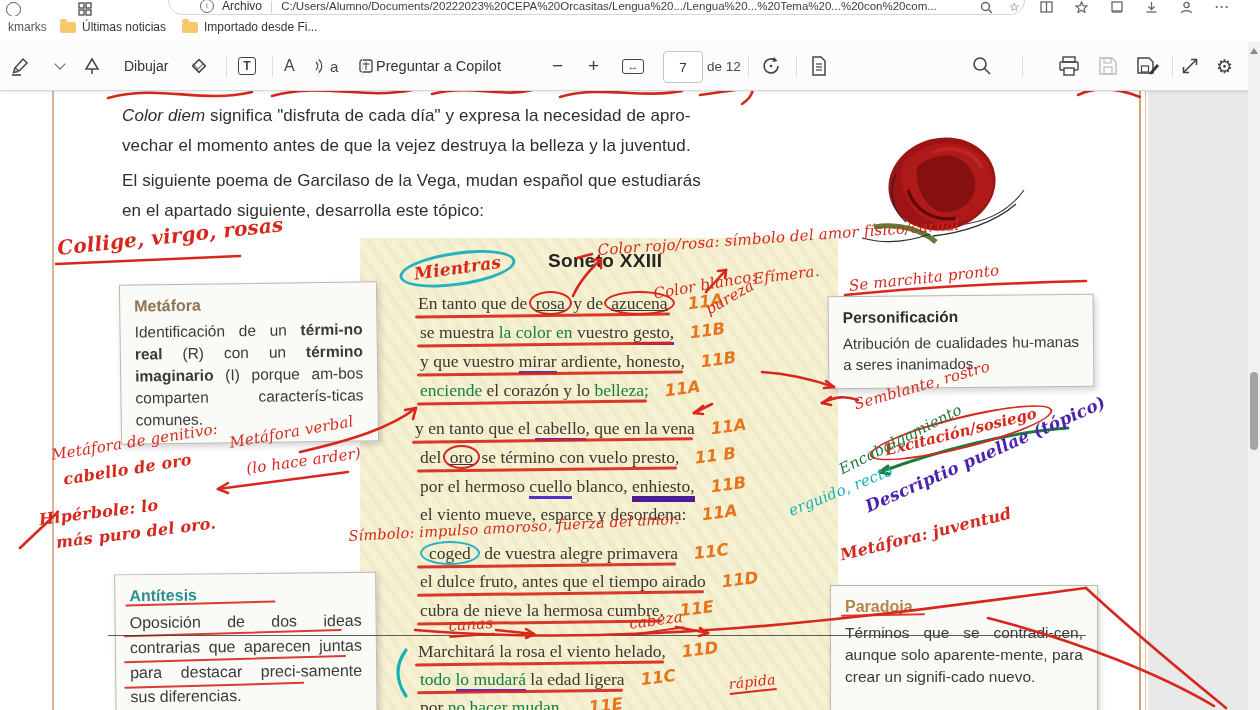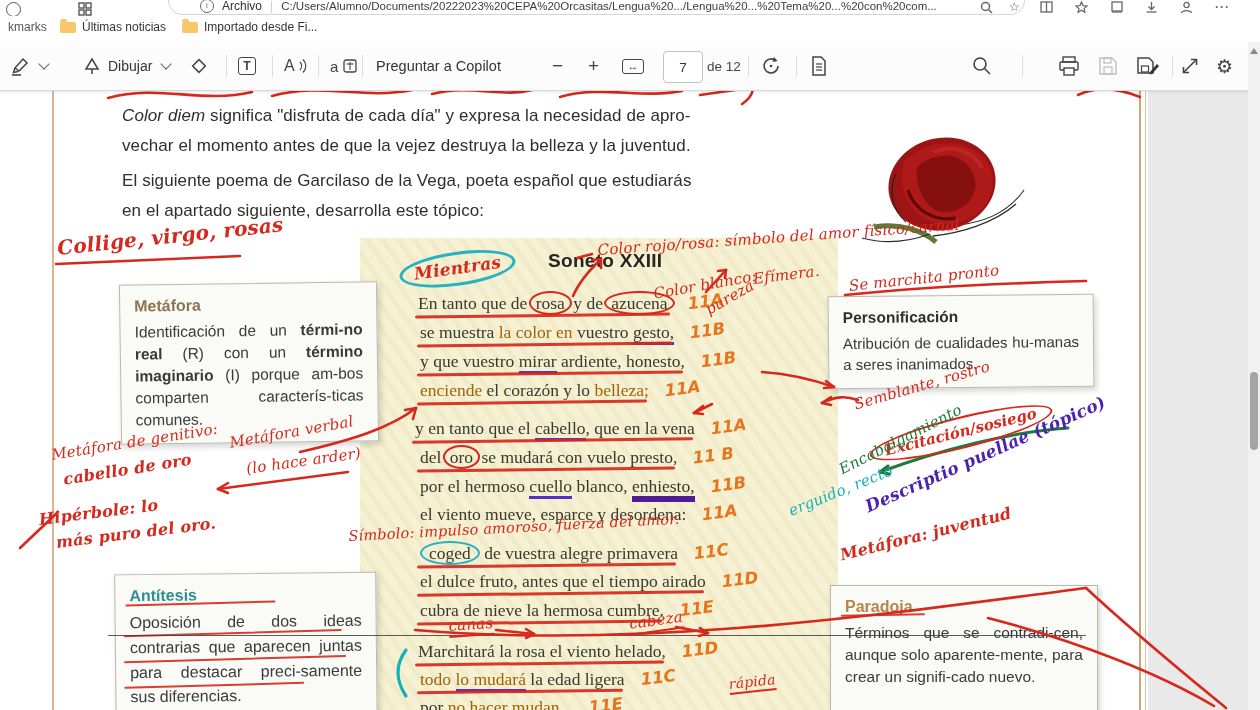--- a/index.html
+++ b/index.html
@@ -15,21 +15,21 @@
   .url-div{color:#ccc;}
   .url-path{color:#3c3c3c;font-size:11.5px;max-width:660px;overflow:hidden;white-space:nowrap;text-overflow:ellipsis;}
   .url-right{position:absolute;left:980px;top:0px;display:flex;gap:16px;color:#555;font-size:12px;align-items:center;}
   .top-right{position:absolute;left:1040px;top:0px;display:flex;gap:22px;color:#666;font-size:12px;align-items:center;}
   .bookmarksbar{position:absolute;left:0;top:16px;width:1260px;height:26px;background:#fff;border-bottom:1px solid #e6e6e6;z-index:30;}
   .bm{position:absolute;top:4px;display:flex;align-items:center;gap:6px;font-size:12px;color:#333;}
   .folder{display:inline-block;position:relative;width:16px;height:11px;background:#f6c86a;border-radius:2px;}
   .folder:before{content:"";position:absolute;left:0;top:-3px;width:7px;height:3px;background:#f6c86a;border-radius:2px 2px 0 0;}
   
   .toolbar{position:absolute;left:0;top:42px;width:1260px;height:48px;background:#fcfcfc;border-bottom:1px solid #d8d8d8;box-shadow:0 1px 3px rgba(0,0,0,.10);z-index:30;}
-  .tb{position:absolute;top:0;height:48px;display:flex;align-items:center;gap:6px;color:#3a3a3a;}
+  .tb{position:absolute;top:0;height:48px;display:flex;align-items:center;gap:22px;color:#3a3a3a;}
   .tb-label{font-size:14px;color:#333;}
   .chev{display:inline-block;width:7px;height:7px;border-right:1.6px solid #666;border-bottom:1.6px solid #666;transform:rotate(45deg);margin-left:4px;margin-top:-4px;}
   .tdiv{position:absolute;top:13px;width:1px;height:22px;background:#ddd;}
   .tt{border:1.6px solid #444;border-radius:3px;font-size:12px;font-weight:bold;width:16px;height:16px;display:flex;align-items:center;justify-content:center;color:#444;}
   .fitw{border:1.6px solid #444;border-radius:3px;font-size:11px;width:20px;height:13px;display:flex;align-items:center;justify-content:center;color:#444;}
   .page-input{position:absolute;left:663px;top:9px;width:34px;height:28px;border:1px solid #c4c4c4;border-radius:4px;text-align:center;font-size:13.5px;color:#333;background:#fff;}
   .zoomtxt{font-size:19px;color:#444;}
   
   .docarea{position:absolute;left:0;top:90px;width:1260px;height:620px;background:#fff;overflow:hidden;}
   .page{position:absolute;left:0;top:-90px;width:1148px;height:800px;background:#fff;}
@@ -46,24 +46,24 @@
     background-image:repeating-linear-gradient(55deg,rgba(190,180,110,.10) 0 5px,rgba(255,255,255,0) 5px 13px);}
   .intro{position:absolute;font-size:17px;color:#2e2e2c;line-height:30px;letter-spacing:.1px;}
   .defbox{position:absolute;background:#fafaf6;border:1px solid #b9b9b0;box-shadow:2px 3px 6px rgba(0,0,0,.18);padding:12px 14px;}
   .defbox .ttl{font-weight:bold;font-size:16px;margin-bottom:6px;}
   .defbox .bd{font-size:15.5px;color:#3a3a3a;line-height:1.42;text-align:justify;}
   .sep-line{position:absolute;left:108px;top:635px;width:978px;height:1px;background:#3f3f3f;opacity:.85;z-index:6;}
   .ptitle{position:absolute;left:548px;top:250px;font-weight:bold;font-size:19px;color:#262622;letter-spacing:.3px;z-index:3;}
   .pline{position:absolute;font-family:"Liberation Serif",serif;font-size:17.5px;color:#3b392f;white-space:nowrap;z-index:3;}
   .lt{position:relative;display:inline-block;}
   .ur .lt:after{content:"";position:absolute;left:-3px;right:2px;bottom:-3px;height:2.6px;background:#d6281c;border-radius:2px;transform:skewY(-.7deg);opacity:.92;}
-  .olive{color:#a16207;}
+  .olive{color:#15803d;}
   .pu{border-bottom:3.5px solid #5330c8;padding-bottom:0px;}
   .cyu{border-bottom:6px solid #4c1d95;margin-top:11px;}
-  .rc{border:2.5px solid #d6281c;border-radius:50%;padding:0 5px;margin:4px -3px;}
+  .rc{border:2.5px solid #d6281c;border-radius:50%;padding:0 5px;margin:4px -3px;text-decoration:underline;}
   .cc{border:2.5px solid #27b2c2;border-radius:50%;padding:0 7px;text-align:center;}
   .rhyme{display:inline-block;margin-left:16px;font-family:"DejaVu Sans",sans-serif;font-weight:bold;font-style:italic;font-size:16.5px;color:#e6761e;transform:rotate(-7deg) translateY(-2px);}
   .hw{position:absolute;font-family:"DejaVu Serif",serif;font-style:italic;color:#d6281c;white-space:nowrap;transform-origin:left top;z-index:7;letter-spacing:.2px;}
   .hw.b{font-weight:bold;}
   .hw.ul{border-bottom:2.2px solid #d6281c;padding-bottom:1px;}
   .oval-teal{border:3px solid #27b2c2;border-radius:50%;padding:3px 12px 5px 12px;}
   .oval-red{position:absolute;border:2.6px solid #d6281c;border-radius:50%;padding:4px 14px 6px 14px;transform:rotate(-14deg);transform-origin:left top;z-index:7;}
   .oval-red .hwi{font-family:"DejaVu Serif",serif;font-style:italic;font-weight:bold;color:#d6281c;font-size:15px;}
   .stroke4{position:absolute;height:2.4px;background:#d6281c;border-radius:2px;transform:skewY(-1deg);opacity:.9;}
   .rose{position:absolute;left:838px;top:130px;z-index:4;}
@@ -83,21 +83,21 @@
   </div>
 
   <div class="layer">
     <div class="cream"></div>
 
     <div class="intro" style="left:122px;top:101px;">
       <span style="font-style:italic;">Color diem</span><span> significa "disfruta de cada día" y expresa la necesidad de apro-</span><br>
       <span>vechar el momento antes de que la vejez destruya la belleza y la juventud.</span>
     </div>
     <div class="intro" style="left:122px;top:166px;">
-      <span>El siguiente poema de Garcilaso de la Vega, poeta español que estudiarás</span><br>
+      <span>El siguiente poema de Garcilaso de la Vega, mudan español que estudiarás</span><br>
       <span>en el apartado siguiente, desarrolla este tópico:</span>
     </div>
 
     <svg class="rose" width="205" height="122" viewBox="0 0 205 122">
       <path d="M98 112 C84 100 62 93 36 97" stroke="#5a7d3a" stroke-width="5" fill="none"></path>
       <path d="M95 106 C122 103 155 94 178 74" stroke="#2c2c2c" stroke-width="1.4" fill="none"></path>
       <path d="M92 104 C70 112 46 114 24 108" stroke="#2c2c2c" stroke-width="1.2" fill="none"></path>
       <path d="M120 95 C150 92 172 80 186 60" stroke="#2c2c2c" stroke-width="1.1" fill="none"></path>
       <ellipse cx="104" cy="54" rx="54" ry="46" fill="#9e1414" transform="rotate(-14 104 54)"></ellipse>
       <path d="M66 32 C92 4 142 8 153 40 C161 66 142 92 110 94 C78 96 56 62 66 32" fill="#b01a1a" opacity=".85"></path>
@@ -141,21 +141,21 @@
     <div class="pline ur" style="left:418px;top:293px;"><span class="lt"><span>En tanto que de </span><span class="rc">rosa</span><span> y de </span><span class="rc">azucena</span></span><span class="rhyme">11A</span></div>
 
     <div class="pline ur" style="left:420px;top:322px;"><span class="lt"><span>se muestra </span><span class="olive">la color en</span><span> vuestro </span><span class="pu">gesto,</span></span><span class="rhyme">11B</span></div>
 
     <div class="pline ur" style="left:420px;top:351px;"><span class="lt"><span>y que vuestro </span><span class="pu">mirar</span><span> ardiente, </span><span>honesto,</span></span><span class="rhyme">11B</span></div>
 
     <div class="pline ur" style="left:420px;top:380px;"><span class="lt"><span class="olive">enciende</span><span> el corazón y lo </span><span class="olive">belleza;</span></span><span class="rhyme">11A</span></div>
 
     <div class="pline ur" style="left:415px;top:418px;"><span class="lt"><span>y en tanto que el </span><span class="pu">cabello</span><span>, que en la vena</span></span><span class="rhyme">11A</span></div>
 
-    <div class="pline ur" style="left:420px;top:447px;"><span class="lt"><span>del </span><span class="rc">oro</span><span> se mudará con vuelo presto,</span></span><span class="rhyme">11 B</span></div>
+    <div class="pline ur" style="left:420px;top:447px;"><span class="lt"><span>del </span><span class="rc">oro</span><span> se término con vuelo presto,</span></span><span class="rhyme">11 B</span></div>
 
     <div class="pline" style="left:420px;top:476px;"><span class="lt"><span>por el hermoso </span><span class="pu">cuello</span><span> blanco, </span><span class="cyu">enhiesto,</span></span><span class="rhyme">11B</span></div>
 
     <div class="pline" style="left:420px;top:504px;"><span class="lt"><span>el viento mueve, esparce y desordena:</span></span><span class="rhyme">11A</span></div>
 
     <div class="pline ur" style="left:420px;top:543px;"><span class="lt"><span class="cc">coged</span><span> de vuestra alegre primavera</span></span><span class="rhyme">11C</span></div>
 
     <div class="pline ur" style="left:420px;top:571px;"><span class="lt"><span>el dulce fruto, antes que el tiempo airado</span></span><span class="rhyme">11D</span></div>
 
     <div class="pline ur" style="left:420px;top:600px;"><span class="lt"><span>cubra de nieve la hermosa cumbre.</span></span><span class="rhyme">11E</span></div>

